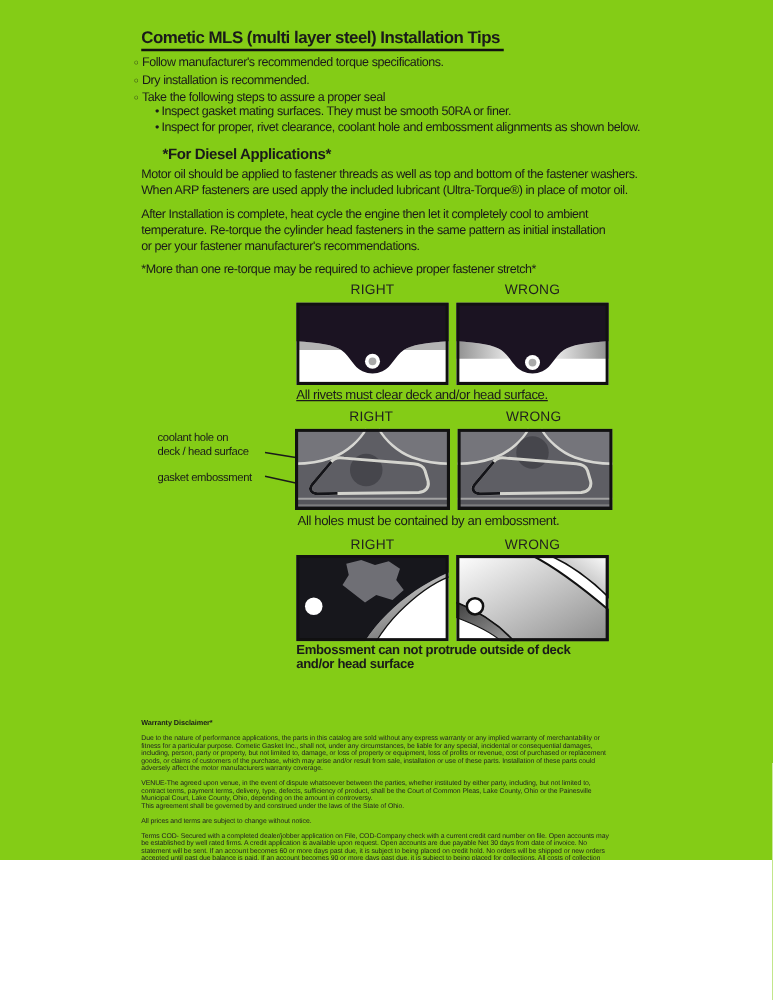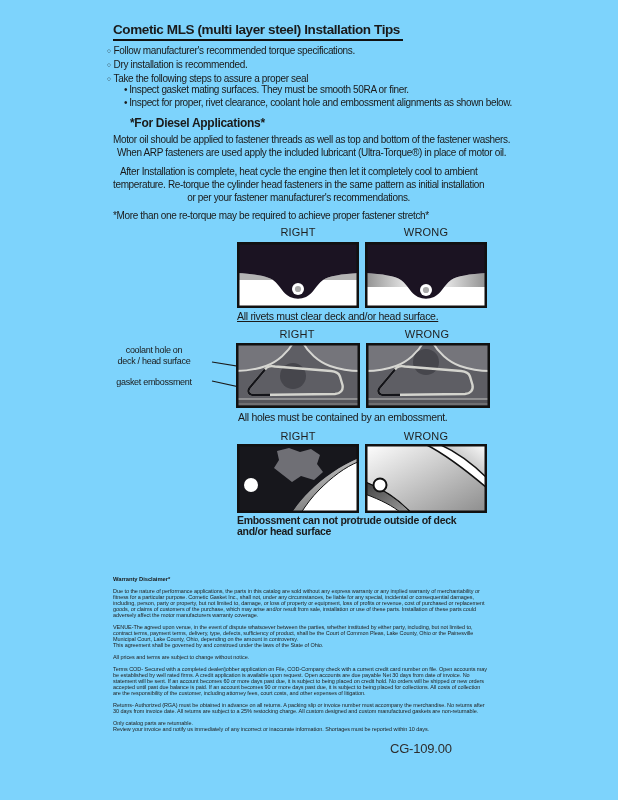--- a/index.html
+++ b/index.html
@@ -1,39 +1,39 @@
 <!DOCTYPE html>
 <html><head>
 <meta charset="utf-8">
 <style>
   html,body{margin:0;padding:0;background:#fff;}
-  .page{position:relative;width:618px;height:800px;background:#7dd3fc;overflow:hidden;
+  .page{position:relative;width:618px;height:688px;background:#84cc16;overflow:hidden;
         font-family:"Liberation Sans","DejaVu Sans",sans-serif;color:#1a1a1a;}
 
   .title{position:absolute;left:113px;top:22px;font-size:13.5px;font-weight:bold;
          letter-spacing:-0.4px;border-bottom:2px solid #111;padding:0 3px 2px 0;white-space:nowrap;}
 
   .bullets{position:absolute;left:107px;top:44px;}
   .subbullets{position:absolute;left:124px;top:83px;}
   .bullet-row{font-size:10px;line-height:13px;letter-spacing:-0.35px;white-space:nowrap;}
   .bullets .marker{font-size:6.5px;position:relative;top:-1.5px;margin-right:3px;}
   .subbullets .marker{font-size:10px;margin-right:2px;}
 
   .diesel-heading{position:absolute;left:113px;top:116px;font-size:12px;font-weight:bold;letter-spacing:-0.3px;margin-left:17px;}
   .body-p{position:absolute;left:113px;font-size:10px;line-height:13px;letter-spacing:-0.35px;
-          white-space:pre-line;margin:0;text-align:center;}
+          white-space:pre-line;margin:0;}
   #diesel-p1{top:133px;}
   #diesel-p2{top:165px;}
   #diesel-p3{top:209px;}
 
   .fig-label{position:absolute;width:122px;text-align:center;font-size:11px;color:#1f1f1f;letter-spacing:0.2px;}
   .fig-box{position:absolute;}
   .fig-caption{position:absolute;font-size:10.5px;letter-spacing:-0.3px;line-height:11px;white-space:pre-line;}
 
-  .ann{position:absolute;left:104px;width:100px;text-align:center;font-size:9px;line-height:11px;
+  .ann{position:absolute;left:126px;width:100px;text-align:left;font-size:9px;line-height:11px;
        letter-spacing:-0.3px;white-space:pre-line;}
   #ann-coolant{top:345px;}
   #ann-emboss{top:377px;}
   .leader{position:absolute;left:211px;top:348px;}
 
   .legal{position:absolute;left:113px;top:576px;width:420px;}
   .legal-h{font-size:5.8px;font-weight:bold;letter-spacing:-0.05px;margin:0 0 6px 0;}
   .legal-p{font-size:5.5px;line-height:6px;letter-spacing:-0.05px;color:#222;
            white-space:pre-line;margin:0 0 6px 0;}
 

